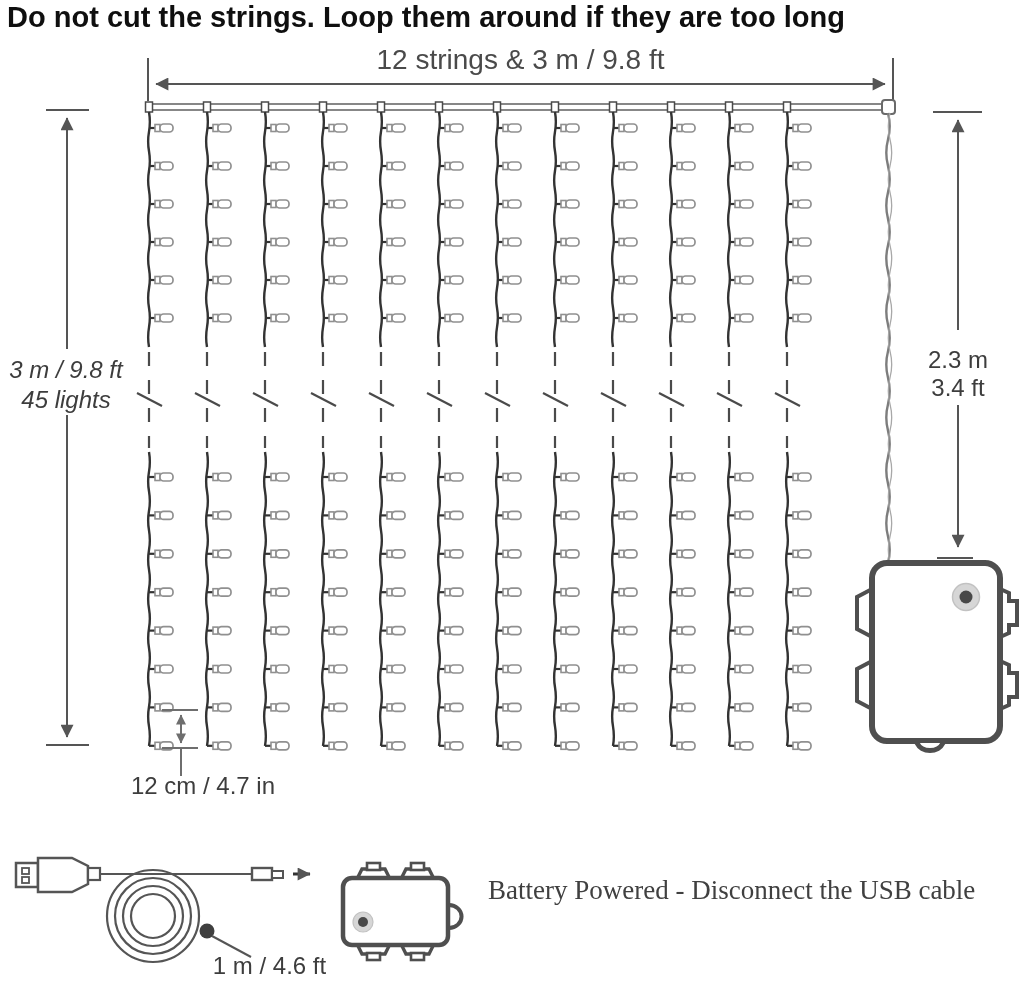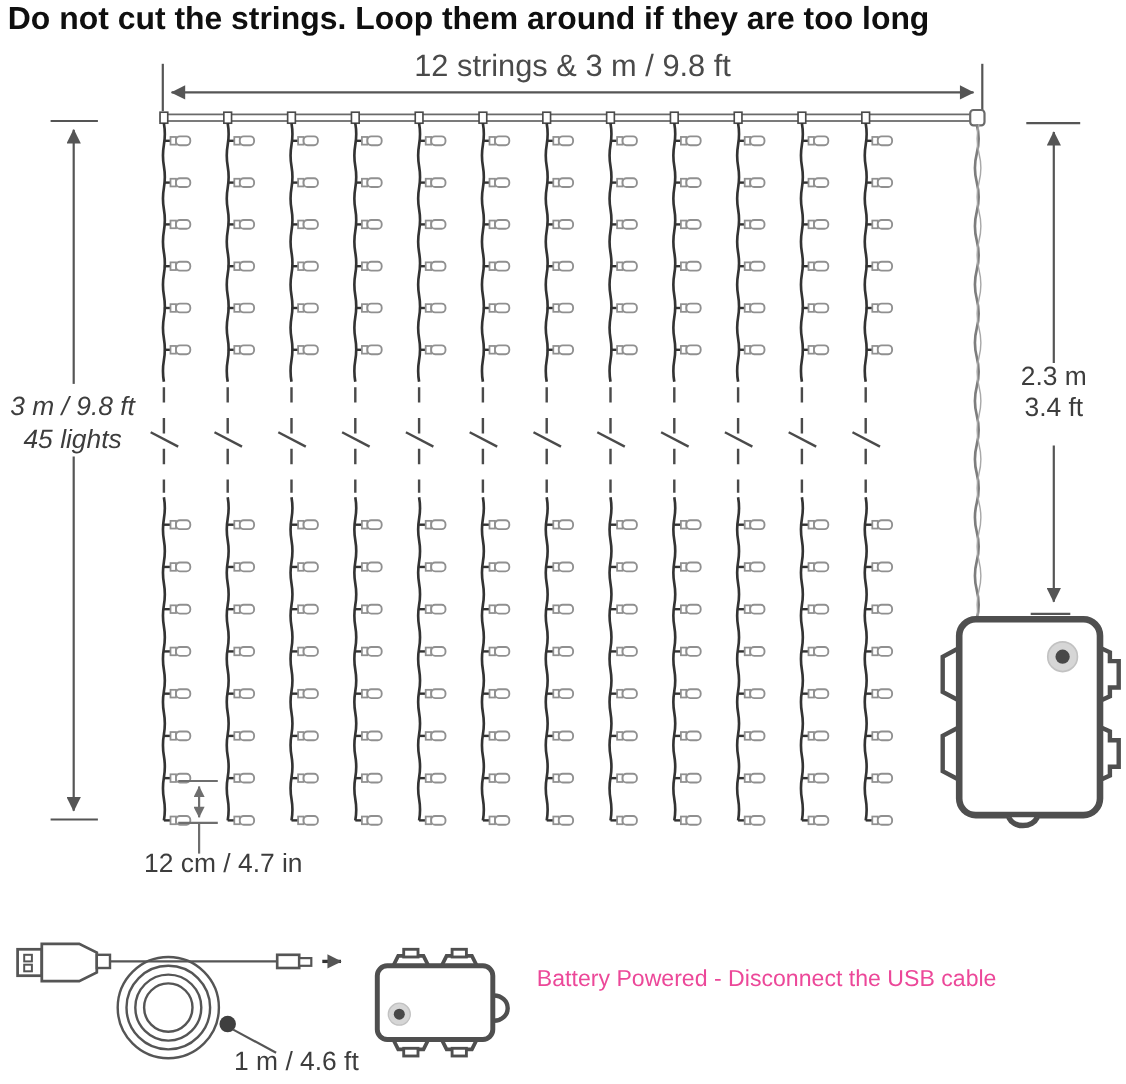--- a/index.html
+++ b/index.html
@@ -8,26 +8,26 @@
     font-family:"Liberation Sans", sans-serif;overflow:hidden;
   }
   .abs{position:absolute;}
   #title{
     top:1px;left:0;width:852px;text-align:center;
     font-size:29px;font-weight:bold;color:#0f0f0f;letter-spacing:0px;
   }
   .measure-label{color:#3d3d3d;font-size:24px;text-align:center;line-height:30px;}
   #top-measure-label{top:45px;left:148px;width:745px;font-size:28px;color:#4a4a4a;}
   #left-measure-label{top:355px;left:0px;width:132px;font-style:italic;}
-  #right-measure-label{top:329px;left:898px;width:120px;line-height:28px;}
+  #right-measure-label{top:346px;left:898px;width:120px;line-height:28px;}
   #spacing-label{top:771px;left:103px;width:200px;}
   #usb-length-label{top:951px;left:187px;width:165px;}
   #battery-text{
-    top:876px;left:488px;width:536px;color:#ec4899;
-    font-size:21px;line-height:28px;text-align:left;
+    top:876px;left:488px;width:536px;color:#404040;
+    font-size:27px;line-height:28px;text-align:left;font-family:Liberation Serif, serif;
   }
   svg{position:absolute;top:0;left:0;}
 </style>
 </head>
 <body>
 
 <svg id="diagram-canvas" width="1024" height="985" viewBox="0 0 1024 985">
   <defs>
     <marker id="ah" markerUnits="userSpaceOnUse" markerWidth="15" markerHeight="13" viewBox="0 0 10 10" refX="9.5" refY="5" orient="auto-start-reverse">
       <path d="M0 0 L10 5 L0 10 Z" fill="#555555"></path>

